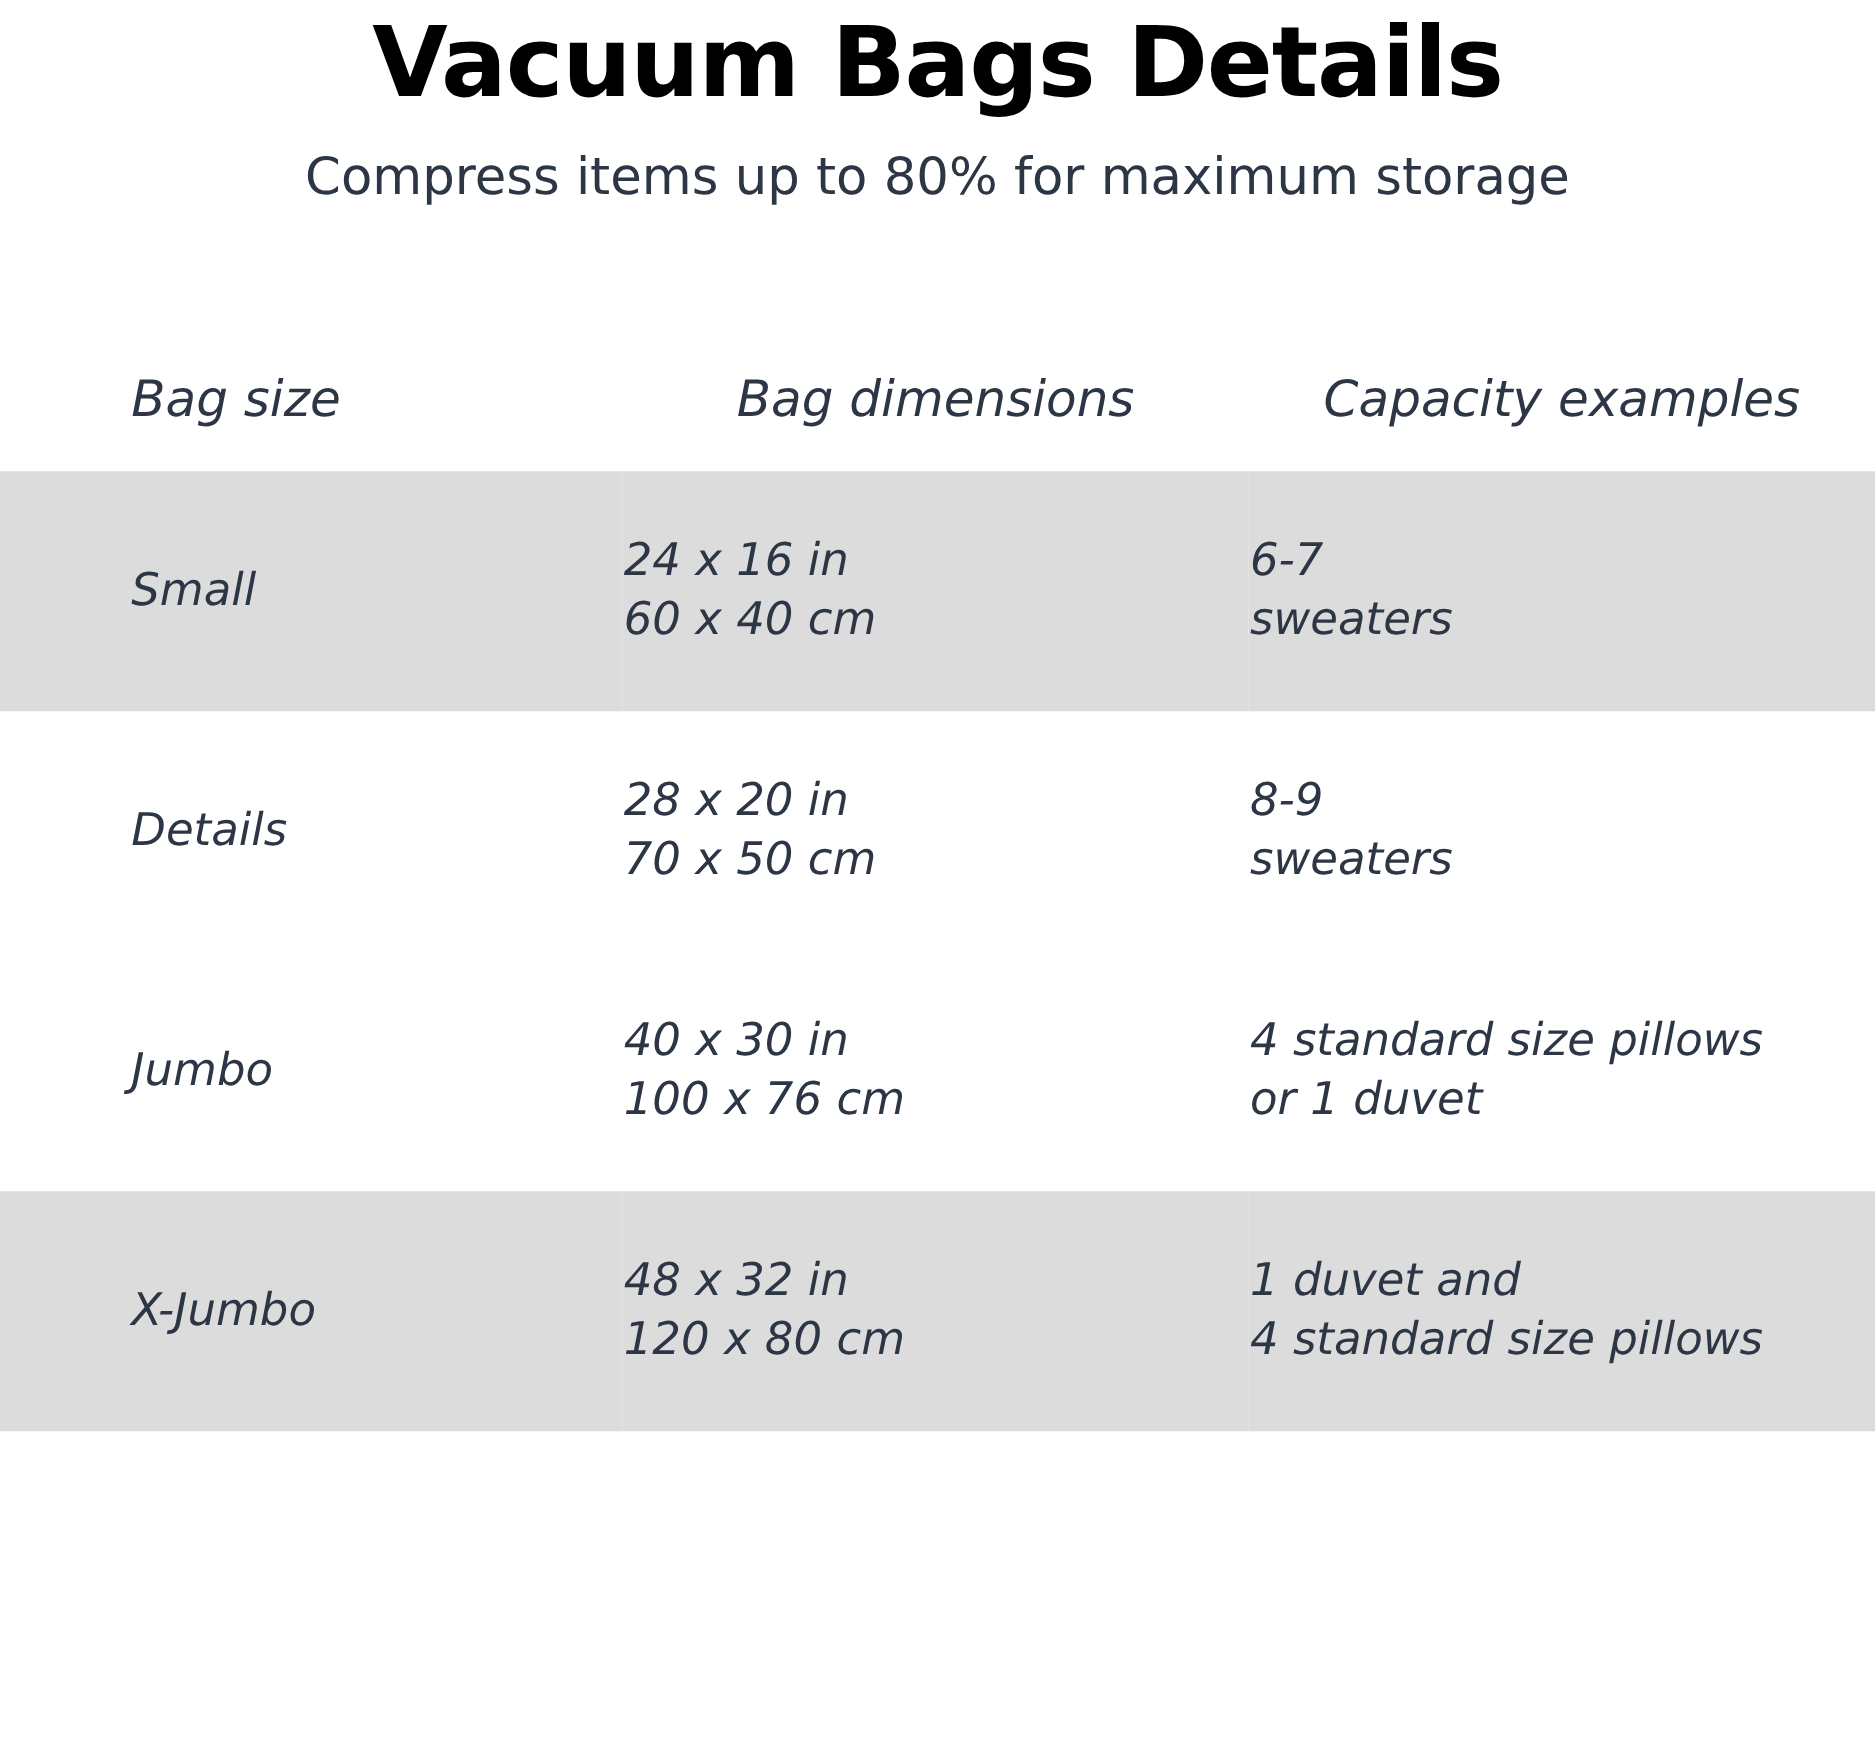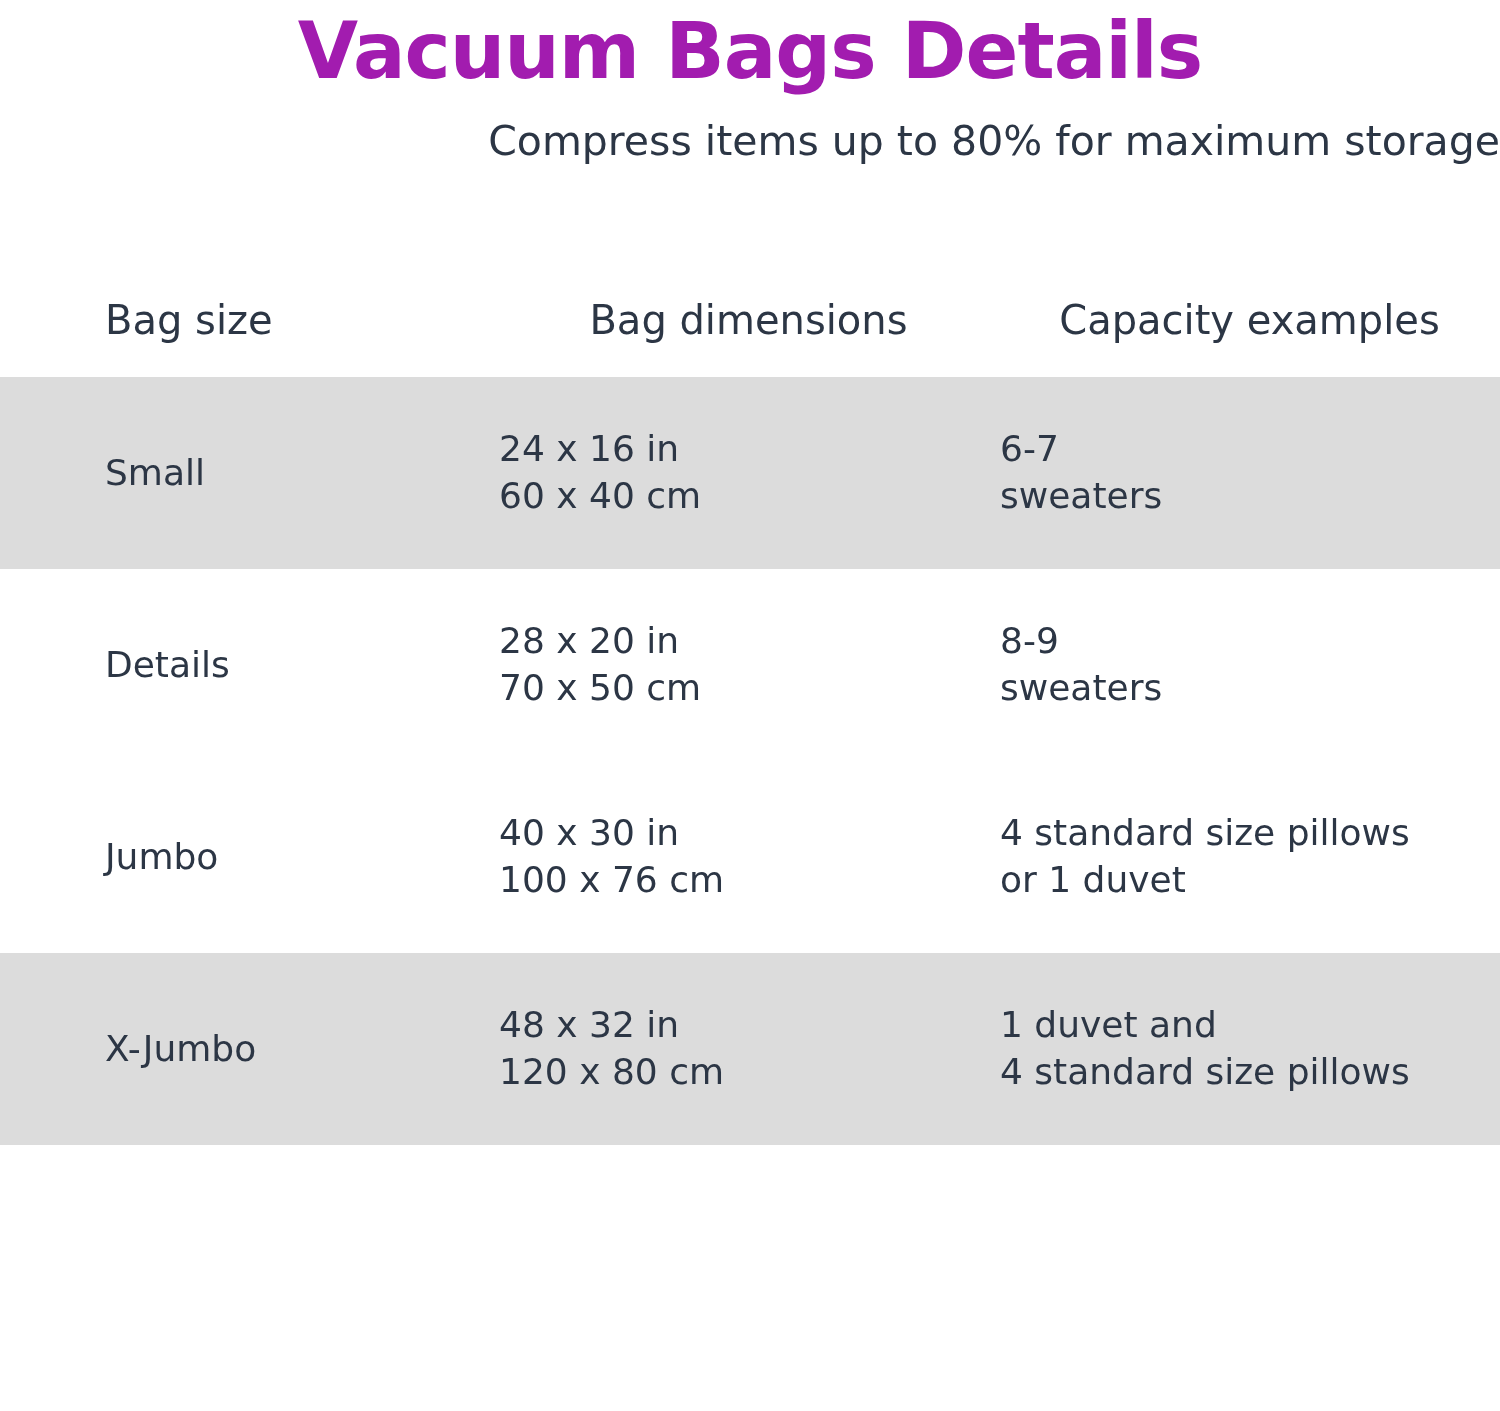--- a/index.html
+++ b/index.html
@@ -18,39 +18,40 @@
     position: relative;
     width: 1500px;
     height: 1411px;
     box-sizing: border-box;
   }
   .title {
     text-align: center;
     font-size: 78px;
     font-weight: bold;
     letter-spacing: -1px;
-    color: #a21caf;
+    color: #000000;
     margin: 8px 0 0 0;
     line-height: 1.12;
   }
   .subtitle {
-    text-align: right;
+    text-align: center;
     font-size: 41px;
     font-weight: 400;
     color: #2c3645;
     margin: 22px 0 0 0;
     line-height: 1.2;
   }
   .table-wrap {
     margin-top: 120px;
   }
   table.specs {
     width: 100%;
     border-collapse: collapse;
     table-layout: fixed;
+    font-style: italic;
   }
   table.specs col.c1 { width: 33.2%; }
   table.specs col.c2 { width: 33.4%; }
   table.specs col.c3 { width: 33.4%; }
   table.specs thead th {
     font-size: 40px;
     font-weight: 400;
     color: #2c3645;
     padding: 10px 0 34px 0;
     vertical-align: bottom;

